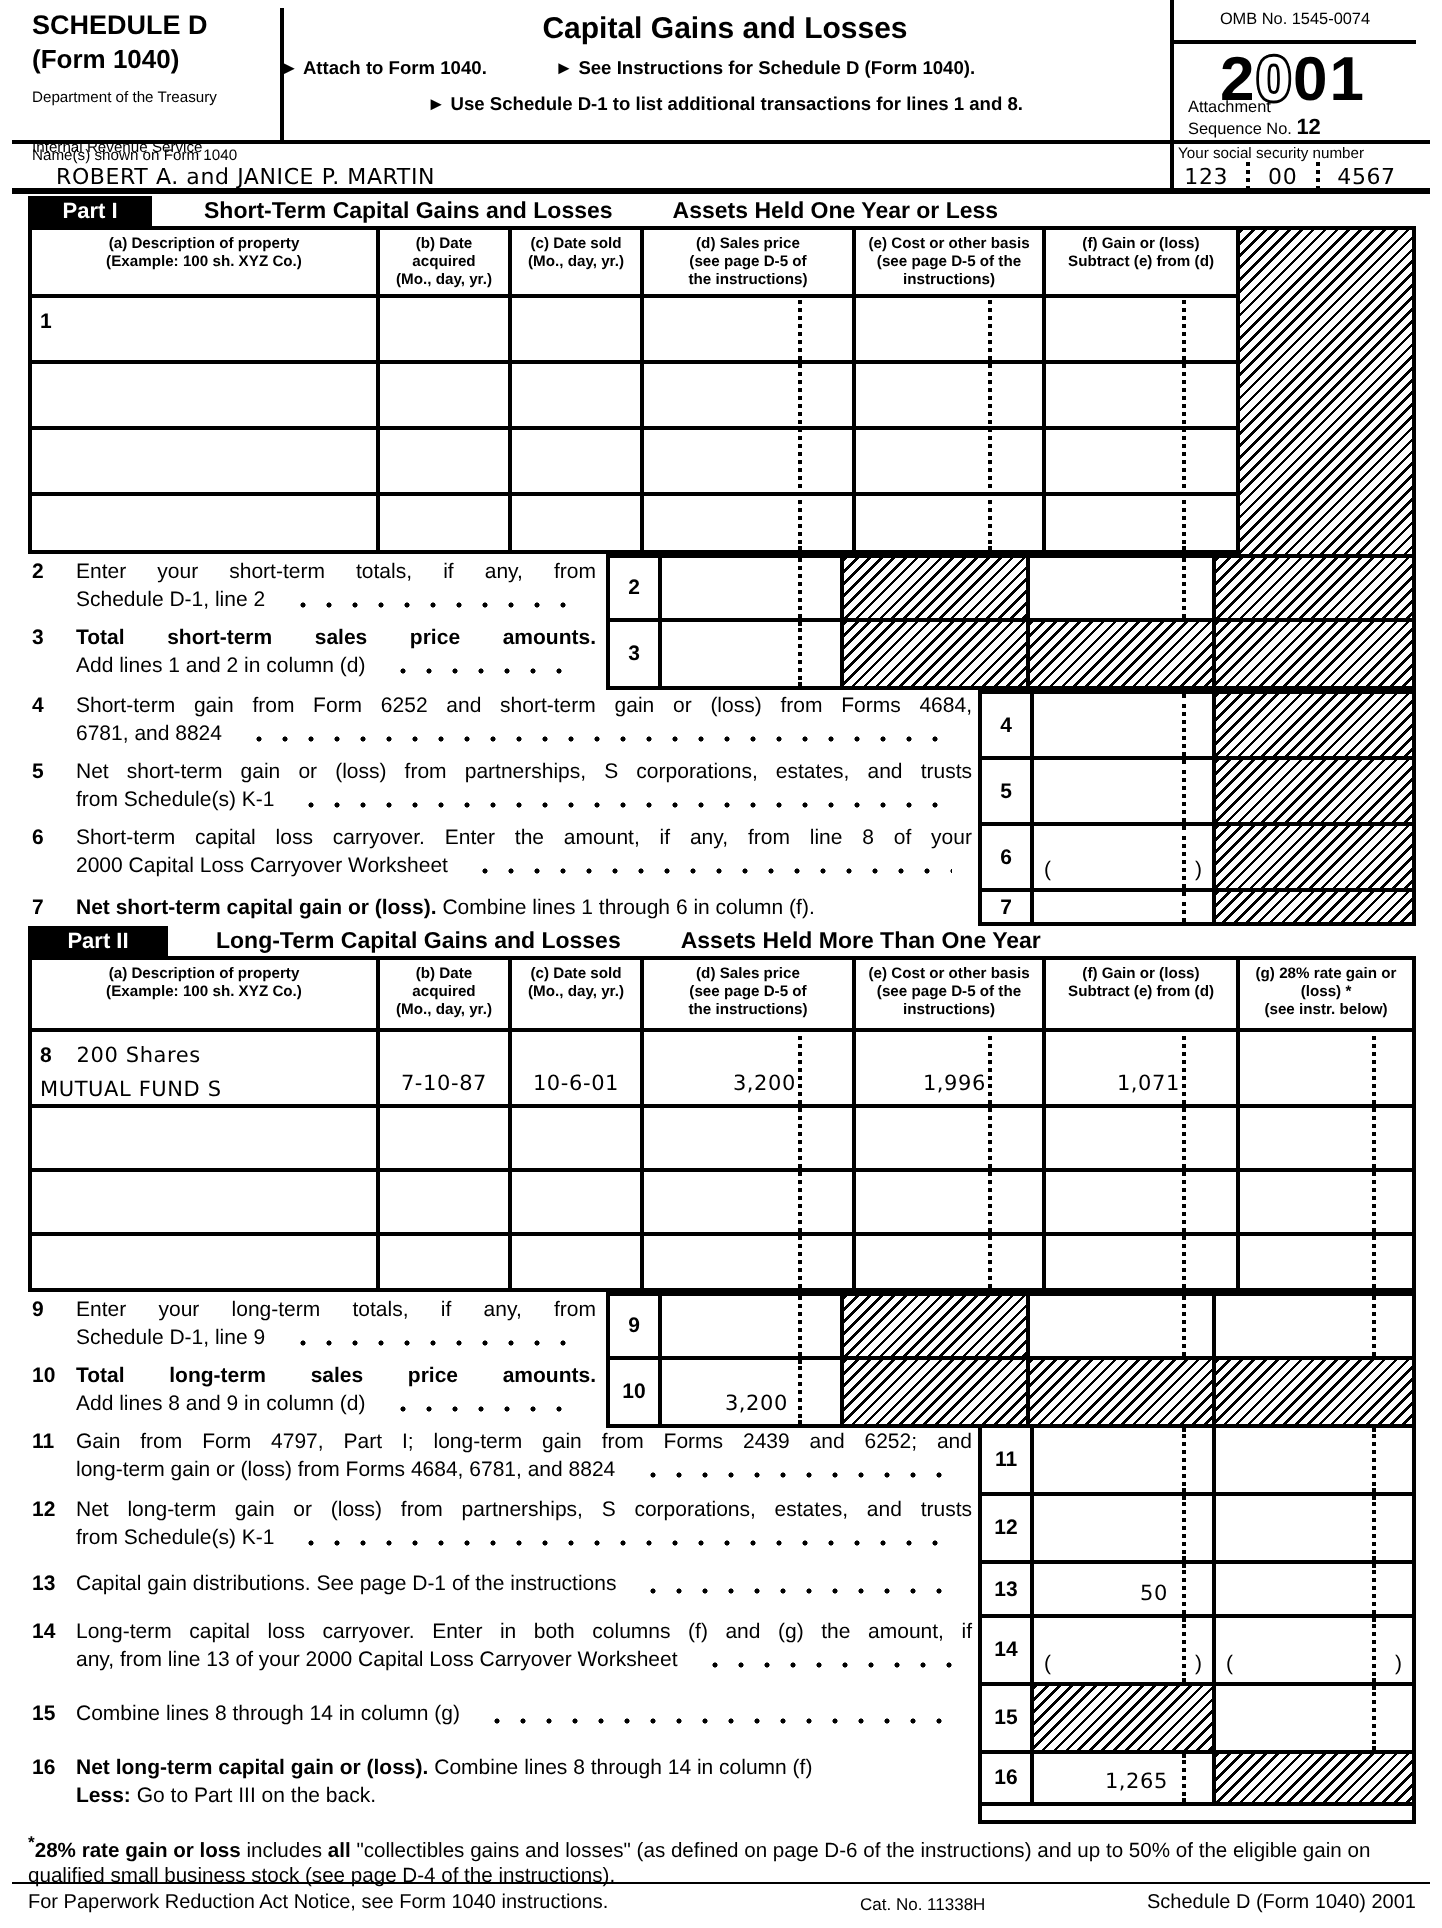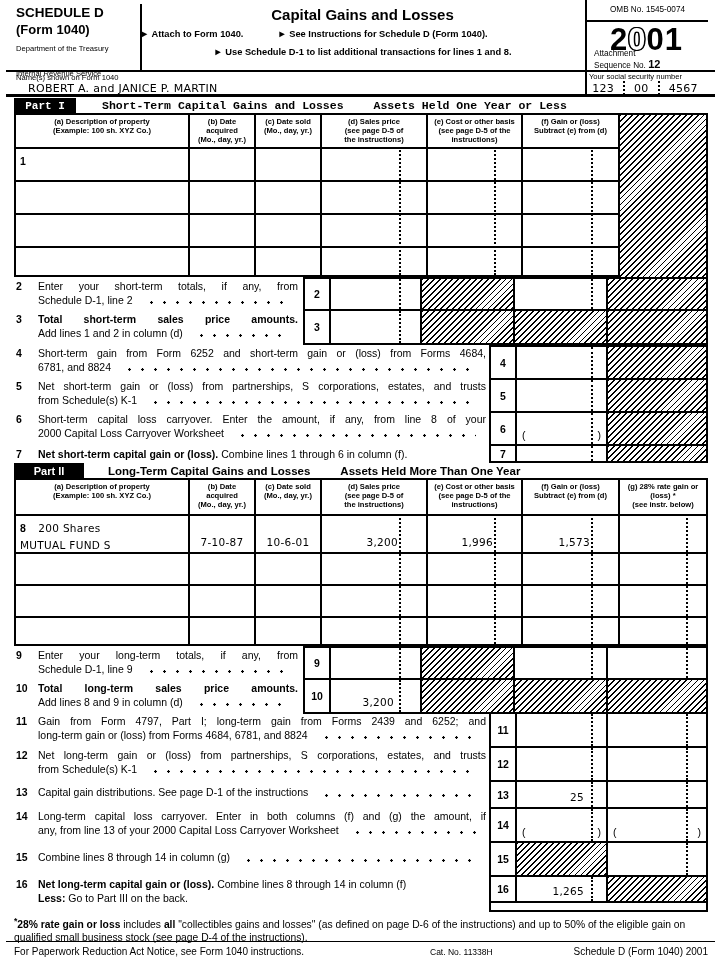--- a/index.html
+++ b/index.html
@@ -79,21 +79,21 @@
   <div class="abs small" style="left:589px;top:72px;width:119px;">Your social security number</div>
   <div class="abs" style="left:589px;top:81px;width:112px;display:flex;justify-content:center;align-items:flex-end;gap:9px;">
     <span class="entry" style="font-size:11px;">123</span>
     <span style="border-left:2px dotted #000;height:14px;"></span>
     <span class="entry" style="font-size:11px;">00</span>
     <span style="border-left:2px dotted #000;height:14px;"></span>
     <span class="entry" style="font-size:11px;">4567</span>
   </div>
   <div class="hline" style="left:6px;top:94px;width:709px;height:3px;"></div>
 
-  <div class="bar" style="left:14px;top:98px;width:694px;height:15px;font-family:Liberation Mono, monospace;">
+  <div class="bar" style="left:14px;top:98px;width:694px;height:15px;">
     <div class="badge" style="width:62px;">Part I</div>
     <div class="bartitle" style="margin-left:26px;">Short-Term Capital Gains and Losses</div>
     <div class="bartitle" style="margin-left:30px;">Assets Held One Year or Less</div>
   </div>
 
   <div class="tbl" style="left:14px;top:113px;width:694px;height:164px;grid-template-columns:172px 66px 66px 106px 95px 97px 1fr;grid-template-rows:32px 33px 33px 33px 31px;">
     <div class="th">(a) Description of property
 (Example: 100 sh. XYZ Co.)</div>
     <div class="th bl">(b) Date
 acquired
@@ -282,21 +282,21 @@
     <div class="bl bt dateslot">
         <span class="entry">10-6-01</span>
       </div>
     <div class="bl bt amt">
         <span class="entry">3,200</span>
       </div>
     <div class="bl bt amt">
         <span class="entry">1,996</span>
       </div>
     <div class="bl bt amt">
-        <span class="entry">1,573</span>
+        <span class="entry">1,071</span>
       </div>
     <div class="bl bt"></div>
     <div class="bt"></div>
     <div class="bl bt"></div>
     <div class="bl bt"></div>
     <div class="bl bt"></div>
     <div class="bl bt"></div>
     <div class="bl bt"></div>
     <div class="bl bt"></div>
     <div class="bt"></div>
@@ -402,21 +402,21 @@
     <span class="tl">
         <span class="lrow">
           <span>Capital gain distributions. See page D-1 of the instructions</span>
           <span class="leader"></span>
         </span>
       </span>
   </div>
   <div class="rowbox" style="left:489px;top:780px;width:219px;height:29px;">
     <div class="numbox sep">13</div>
     <div class="sep amt2" style="width:91px;">
-        <span class="entry">25</span>
+        <span class="entry">50</span>
       </div>
     <div style="flex:1;"></div>
   </div>
   <div class="vdots" style="left:591px;top:782px;height:25px;"></div>
   <div class="vdots" style="left:686px;top:782px;height:25px;"></div>
 
   <div class="txt" style="left:16px;top:810px;width:470px;">
     <span class="lno">14</span>
     <span class="tl">
         <span class="just" style="display:block;">Long-term capital loss carryover. Enter in both columns (f) and (g) the amount, if</span>

